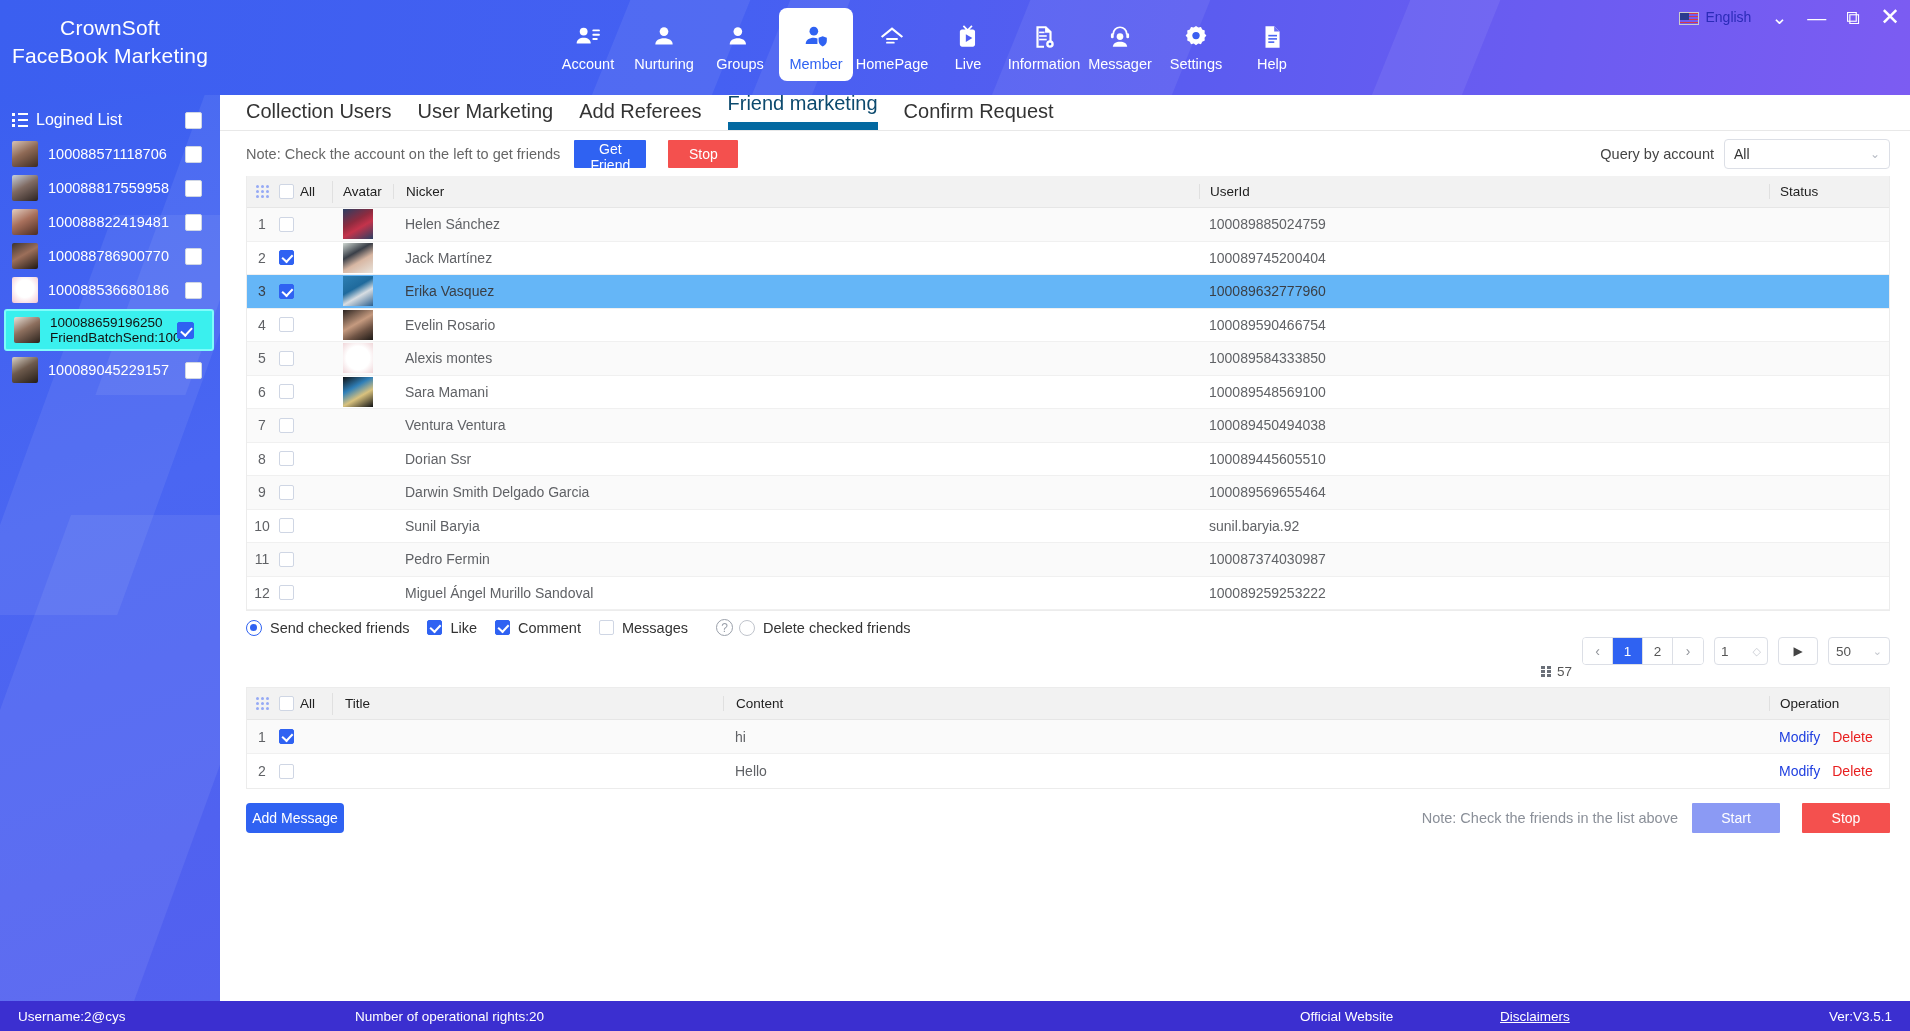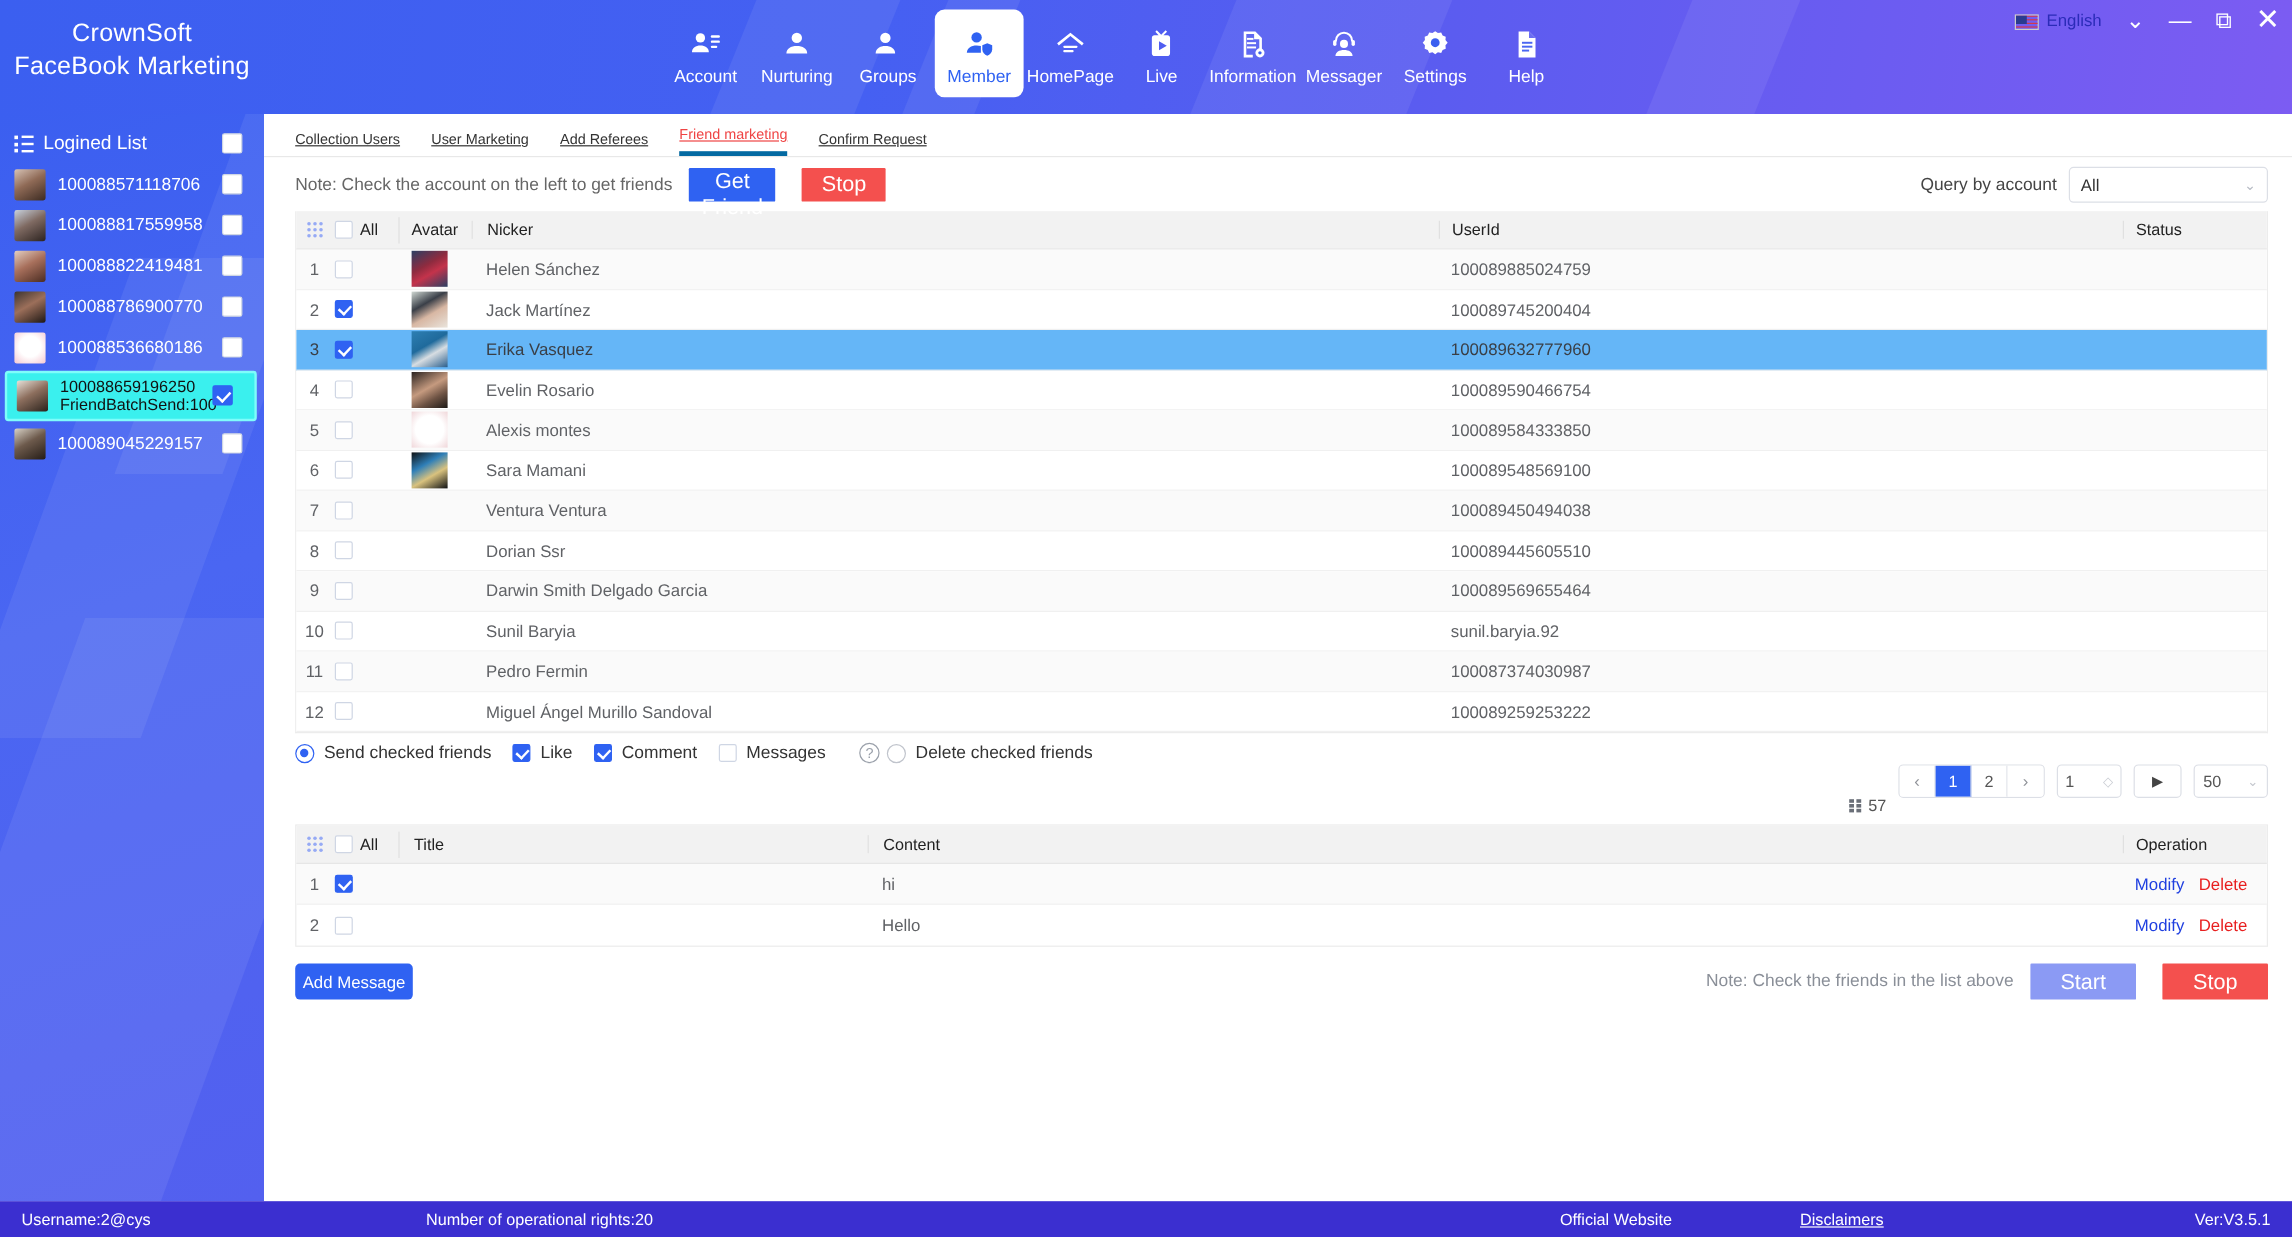--- a/index.html
+++ b/index.html
@@ -91,26 +91,26 @@
     content:""; position:absolute; left: 5px; top: 1.5px; width: 5px; height: 9px;
     border: solid #fff; border-width: 0 2px 2px 0; transform: rotate(43deg);
   }
   .cbx.sm { width: 15px; height: 15px; }
   .cbx.sm.on::after { left: 4px; top: 1px; width: 4.5px; height: 8px; }
 
   
   .main { position:absolute; left: 220px; top: 95px; width: 1690px; height: 906px; background: #fff; }
 
   .tabs { height: 36px; display:flex; align-items:flex-end; padding-left: 26px; border-bottom: 1px solid #e8e8e8; }
-  .tab { font-size: 12px; color: #333; margin-right: 26px; padding-bottom: 7px; cursor: pointer; text-decoration: underline; }
-  .tab.active { color: #ef4444; border-bottom: 4px solid #0369a1; }
+  .tab { font-size: 20px; color: #333; margin-right: 26px; padding-bottom: 7px; cursor: pointer; }
+  .tab.active { color: #0c4a6e; border-bottom: 8px solid #0369a1; }
 
   .toolbar { height: 45px; display:flex; align-items:center; padding: 0 20px 0 26px; }
   .note { font-size: 14.5px; color: #666; margin-right: 14px; }
-  .btn { border: none; border-radius: 1px; color: #fff; font-size: 18px; cursor: pointer; font-family: inherit; }
+  .btn { border: none; border-radius: 1px; color: #fff; font-size: 14px; cursor: pointer; font-family: inherit; }
   .btn-blue { background: #2f62f2; }
   .btn-blue-l { background: #8b9af4; }
   .btn-red { background: #f4504e; margin-left: 12px; }
   .btn-getfriend { width: 72px; height: 28px; margin-right: 10px; }
   .btn-stop-top { width: 70px; height: 28px; }
   .query { margin-left: auto; display: flex; align-items: center; }
   .query .ql { font-size: 14.5px; color: #444; margin-right: 10px; }
   .select {
     width: 166px; height: 30px; border: 1px solid #dcdfe6; border-radius: 4px;
     display:flex; align-items:center; padding: 0 9px; font-size: 14px; color: #333; cursor: pointer;

